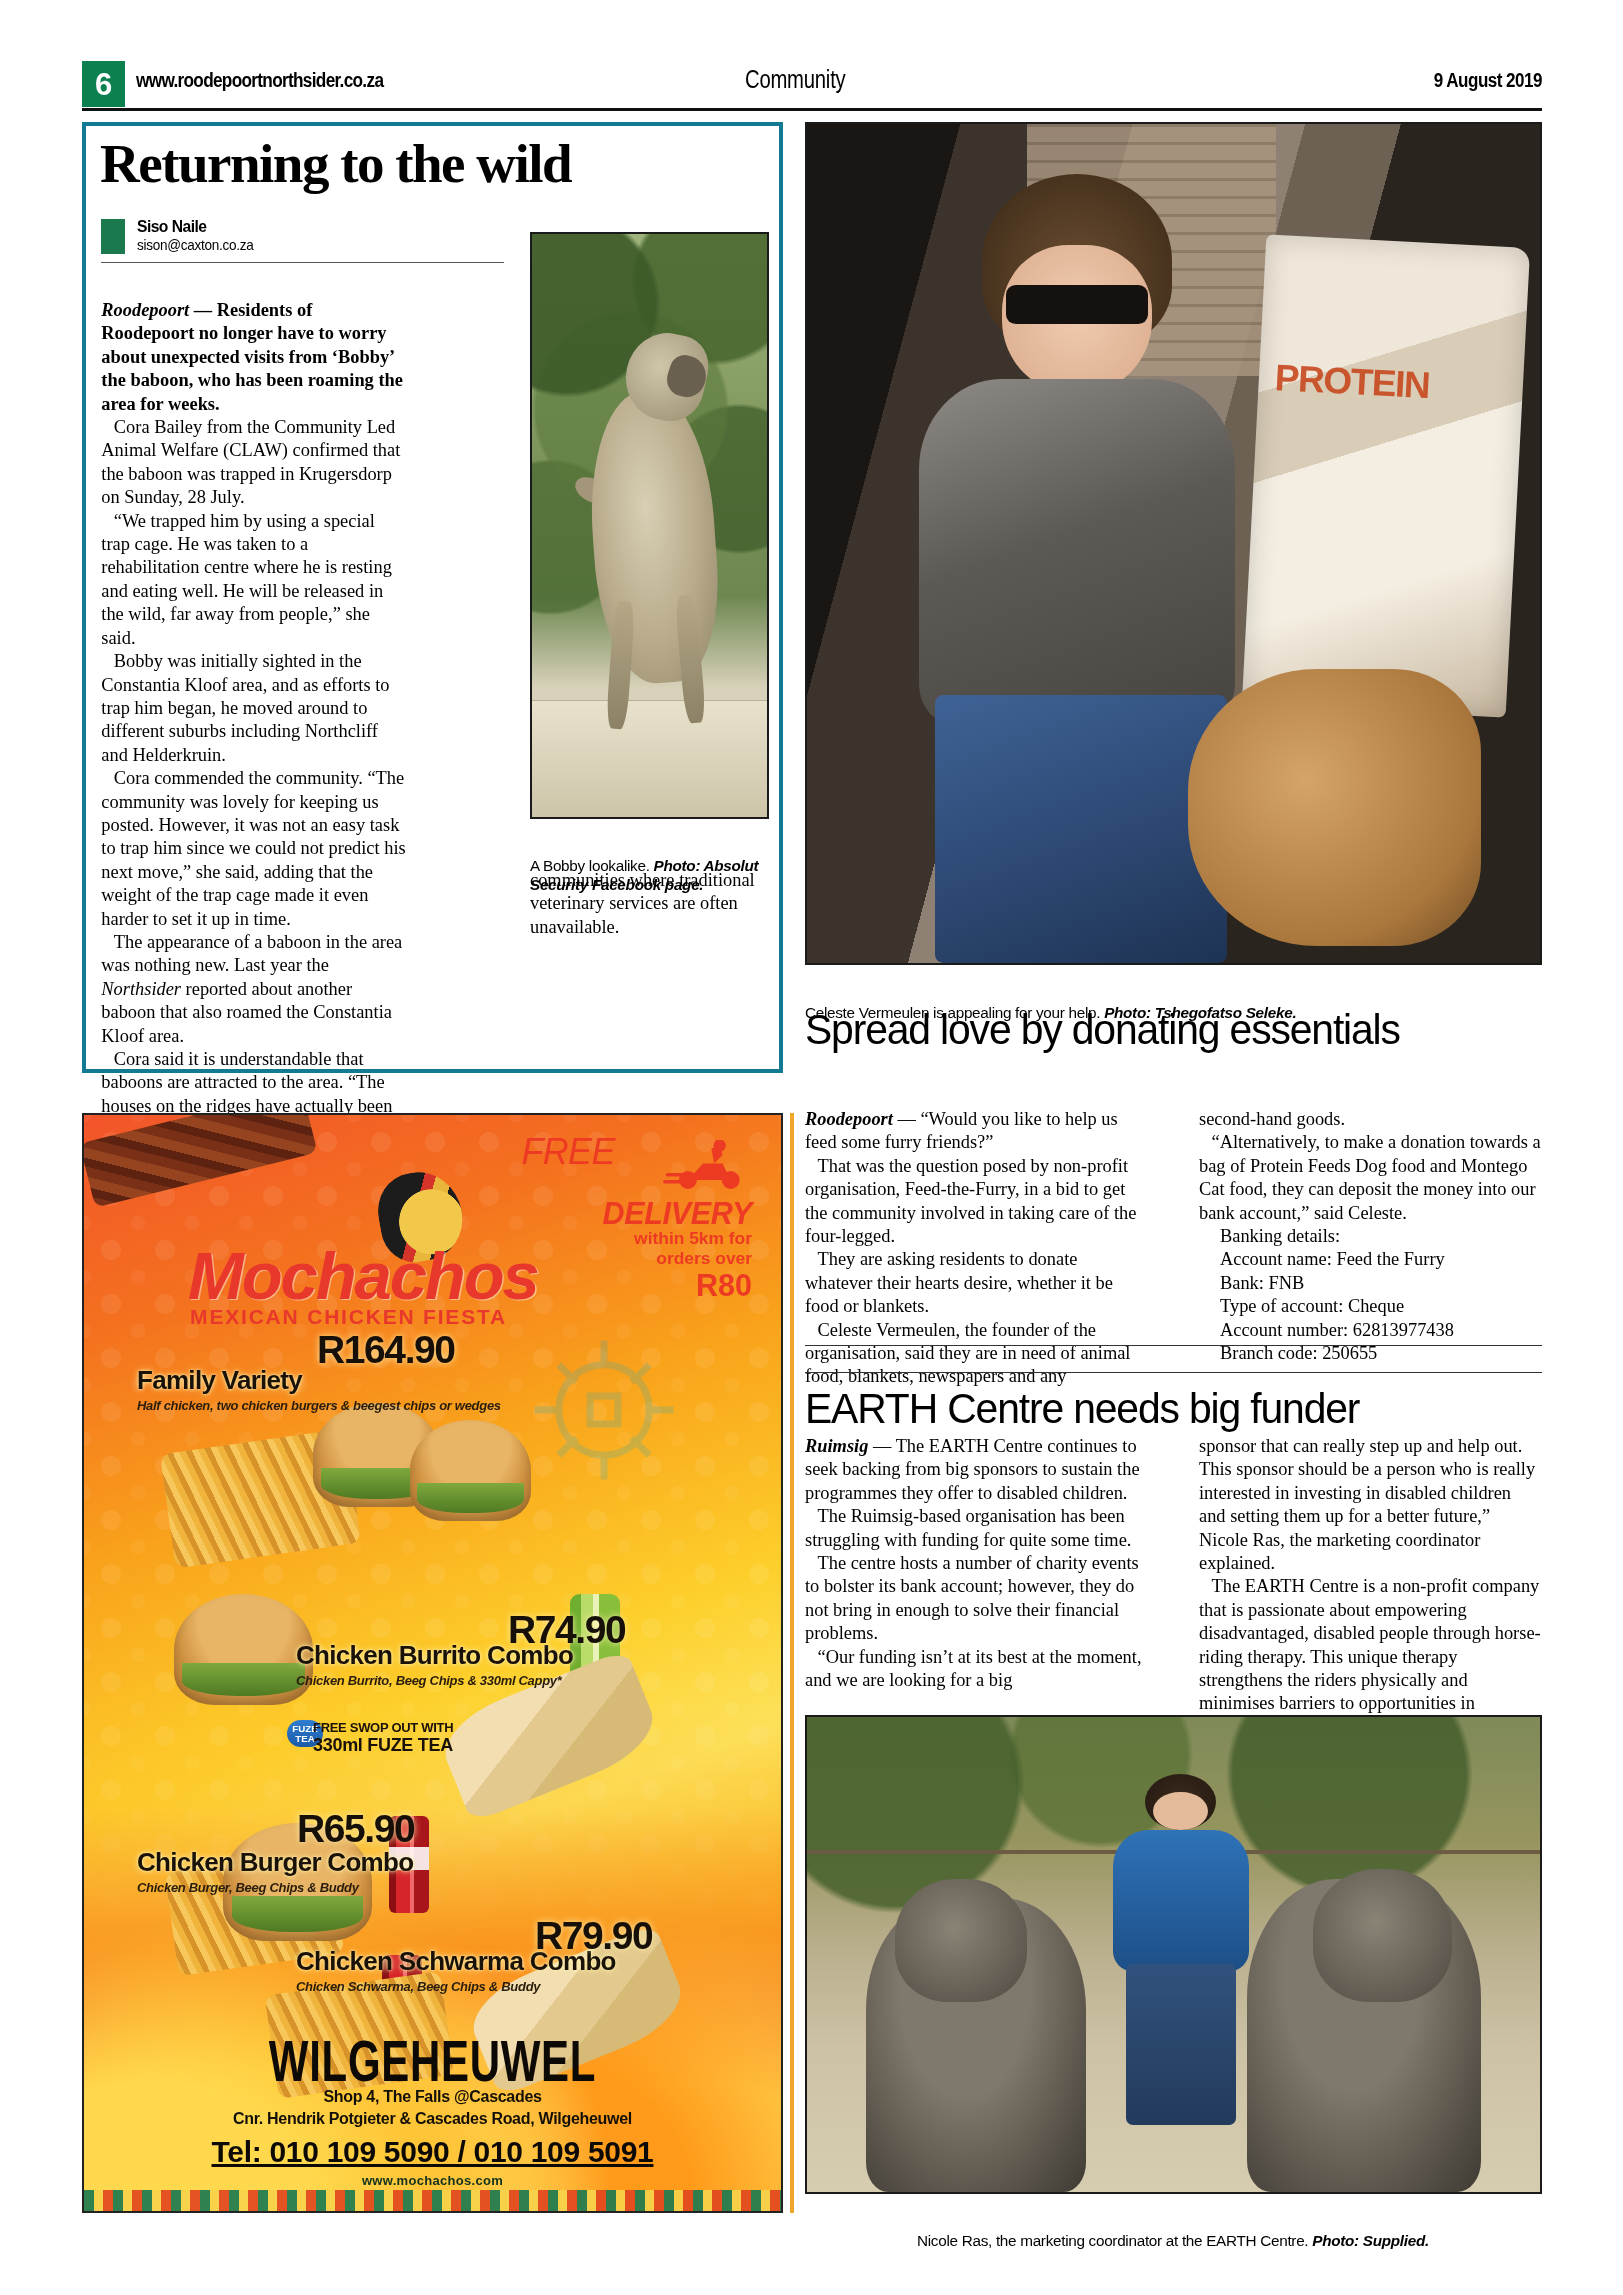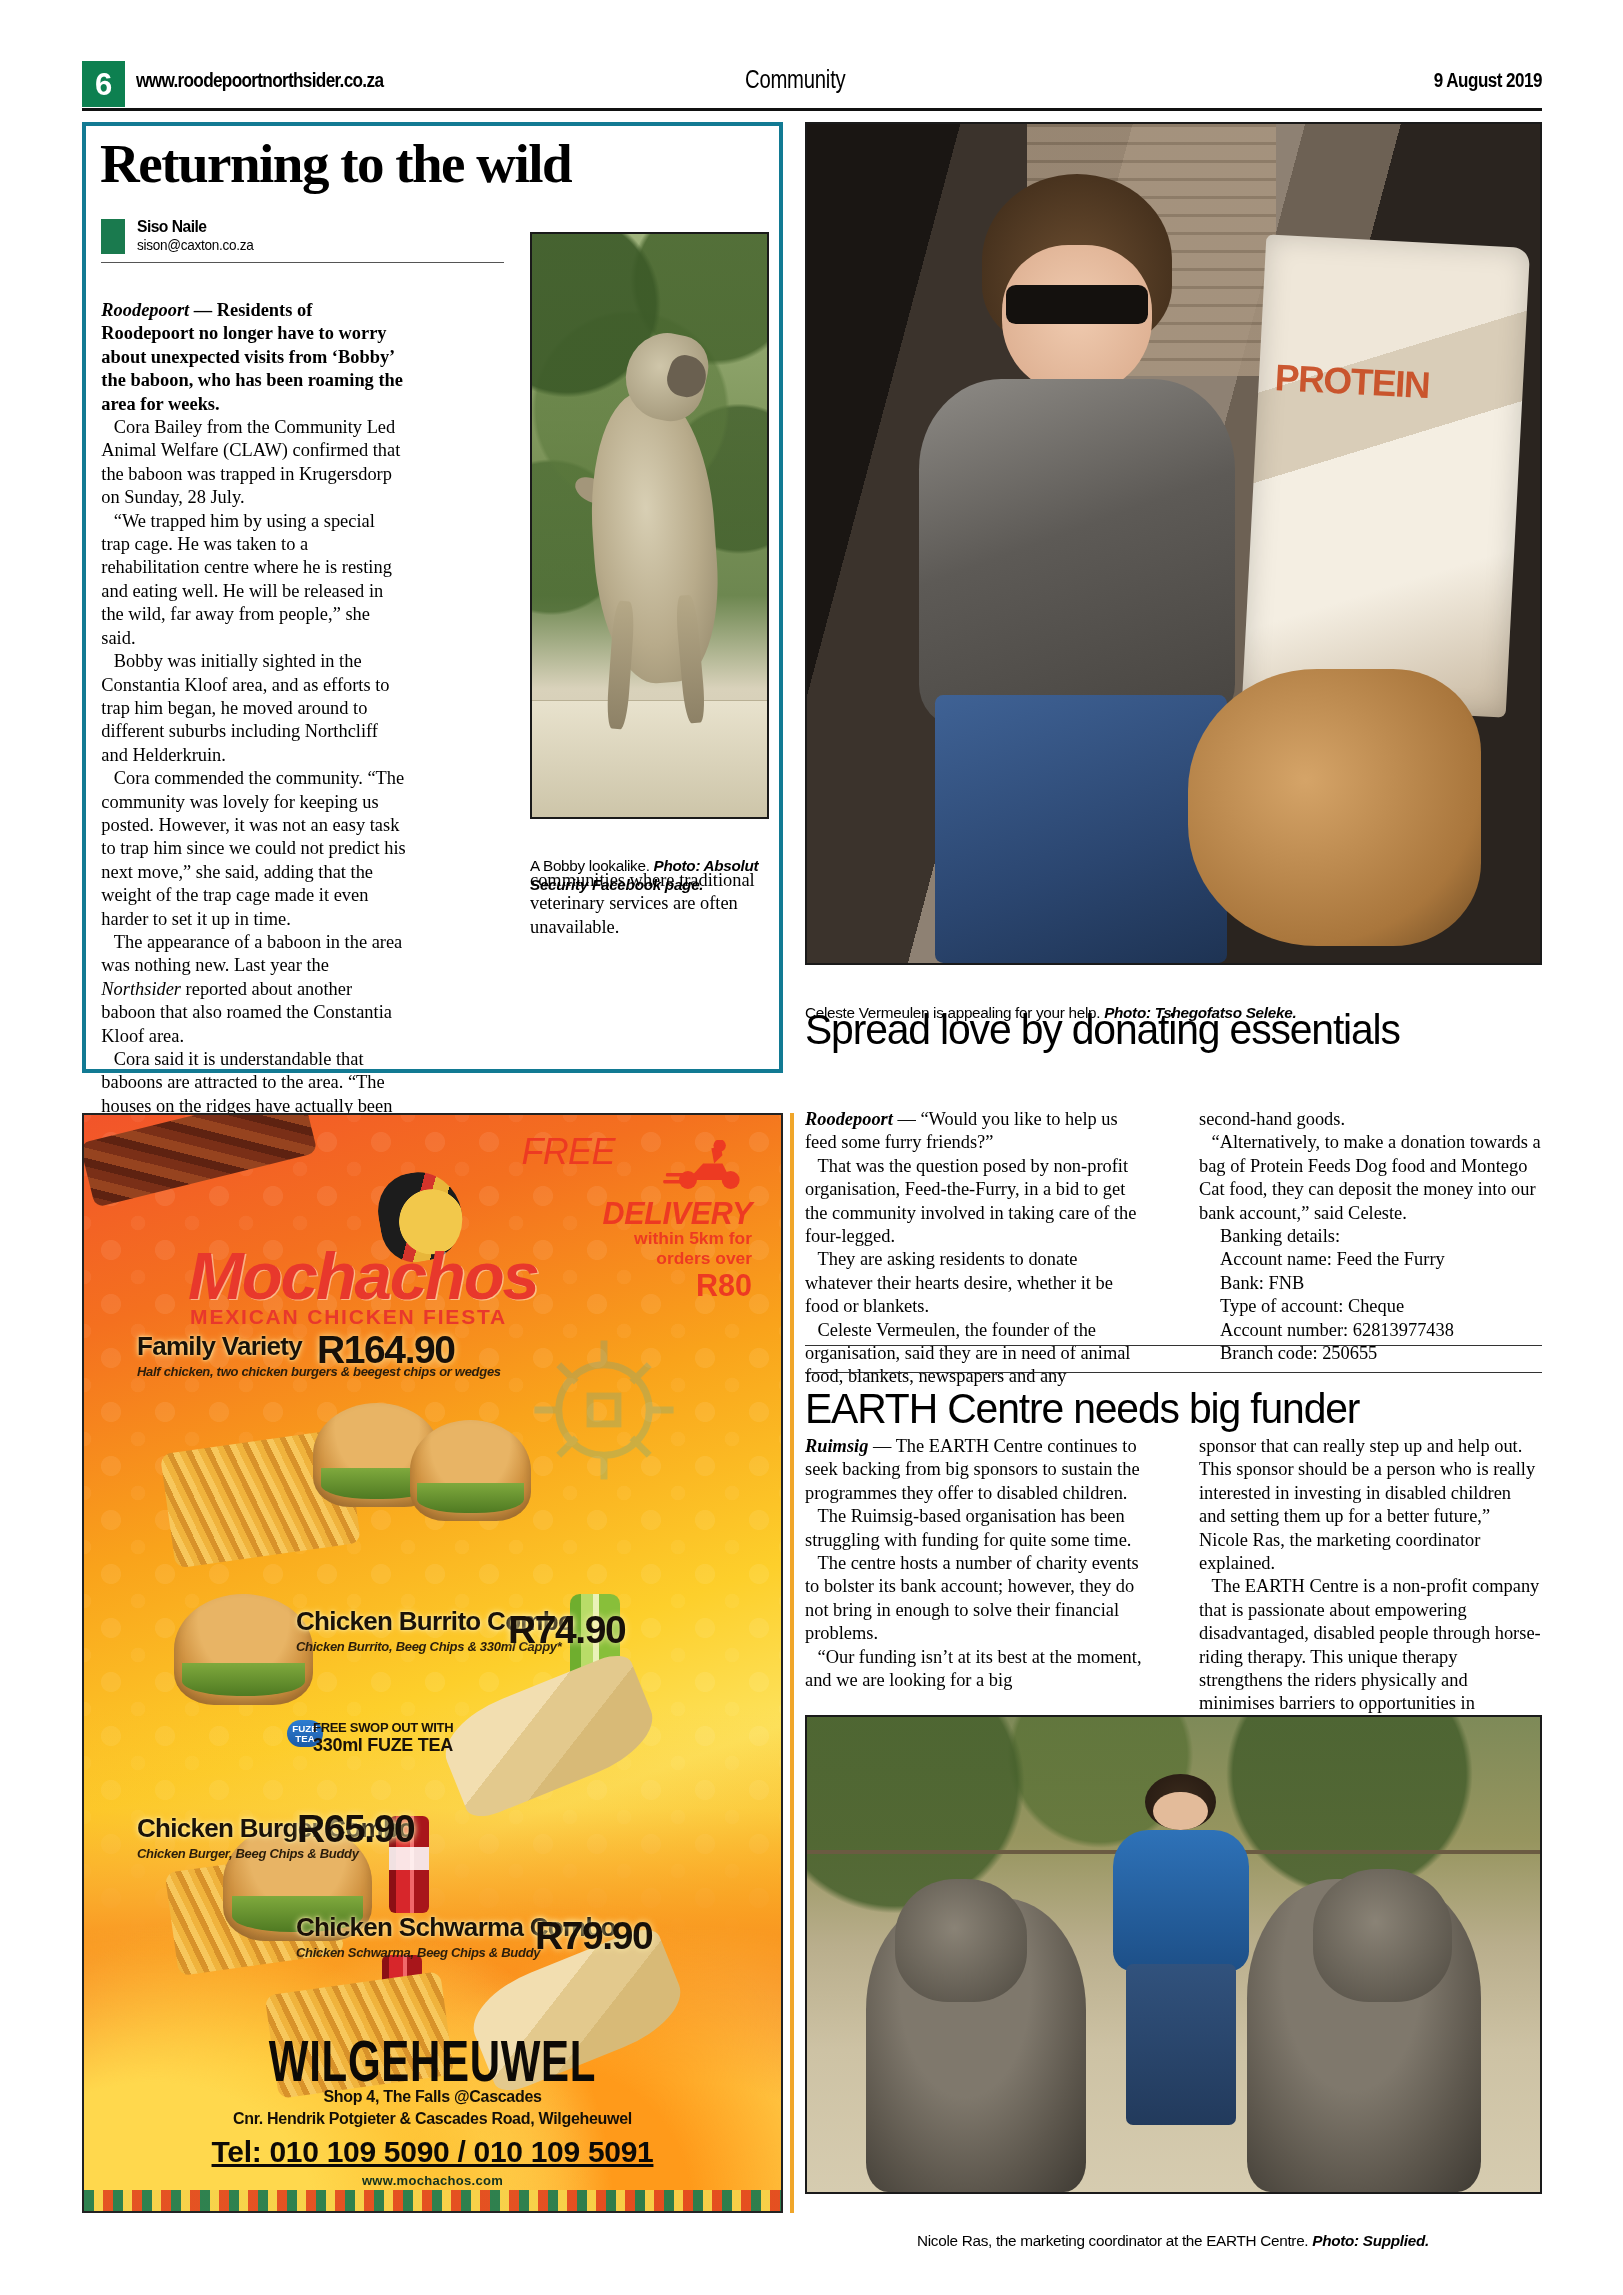--- a/index.html
+++ b/index.html
@@ -254,20 +254,21 @@
     font-weight: 700; font-size: 30.5px; color: #ed3a22;
     line-height: 1.05; display: block; text-align: right;
   }
 
   .ad-item { position: absolute; }
   .ad-item .nm {
     font-family: "Liberation Sans", sans-serif;
     font-weight: 700; font-size: 26px; color: #1a1208;
     line-height: .98; letter-spacing: -0.7px;
     text-shadow: 0 0 6.2px rgba(255,240,170,.95), 0 0 2.8px rgba(255,240,170,.95);
+    margin-top: 34px;
   }
   .ad-item .ds {
     font-family: "Liberation Sans", sans-serif;
     font-style: italic; font-weight: 700; font-size: 13px;
     color: #2a1d0b; line-height: 1.2; margin-top: 4.2px;
     letter-spacing: -0.3px;
   }
   .ad-item .pr {
     font-family: "Liberation Sans", sans-serif;
     font-weight: 700; font-size: 39px; color: #171009;

